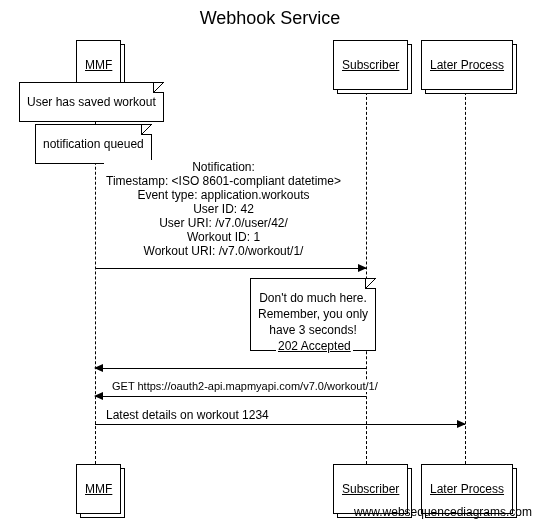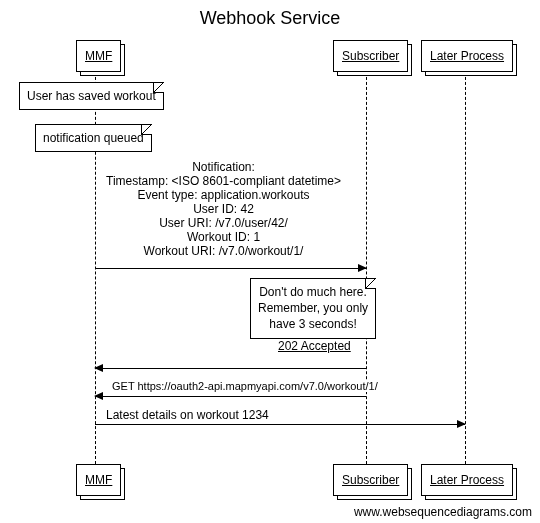--- a/index.html
+++ b/index.html
@@ -15,35 +15,35 @@
   .title {
     text-align: center;
     font-weight: normal;
     font-size: 18px;
     padding-top: 8px;
   }
   .actor-box {
     position: absolute;
     border: 1px solid #000;
     background: #fff;
-    padding: 8px 8px;
+    padding: 17px 8px;
     font-size: 12px;
     text-decoration: underline;
     box-shadow: 4px 4px 0 -1px #fff, 4px 4px 0 0 #000;
   }
   .lifeline {
     position: absolute;
     width: 0;
     border-left: 1px dashed #000;
   }
   .note {
     position: absolute;
     border: 1px solid #000;
     background: #fff;
-    padding: 5px 7px;
+    padding: 11px 7px;
     font-size: 12px;
     line-height: 1.35;
   }
   .note::after {
     content: "";
     position: absolute;
     top: -1px;
     right: -1px;
     width: 10px;
     height: 10px;

